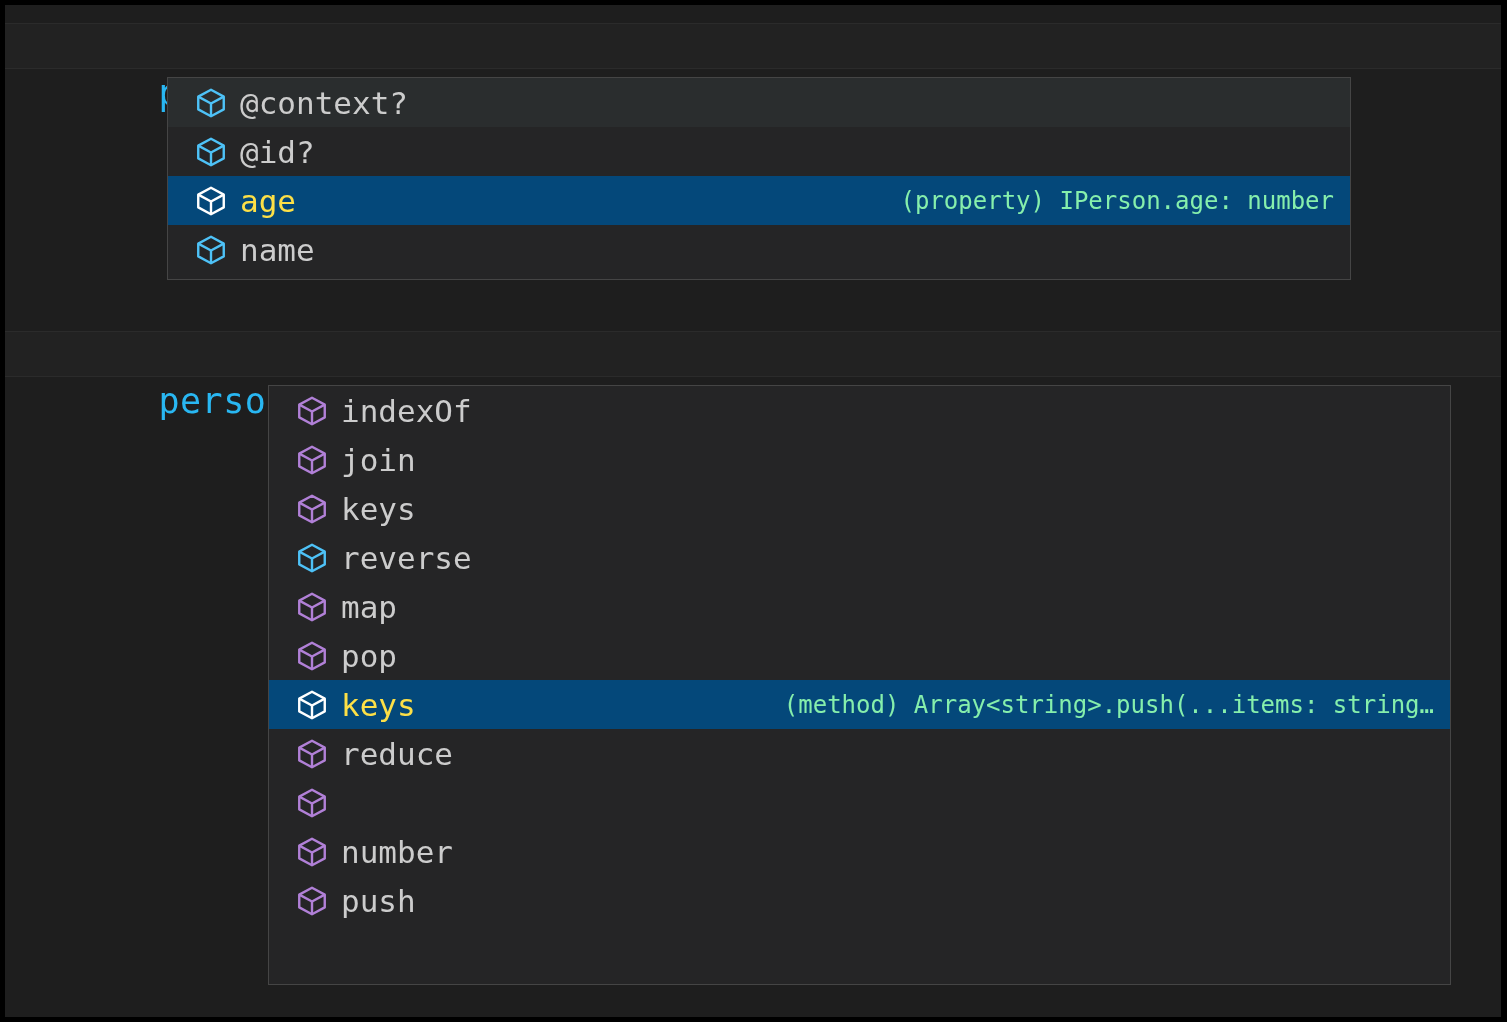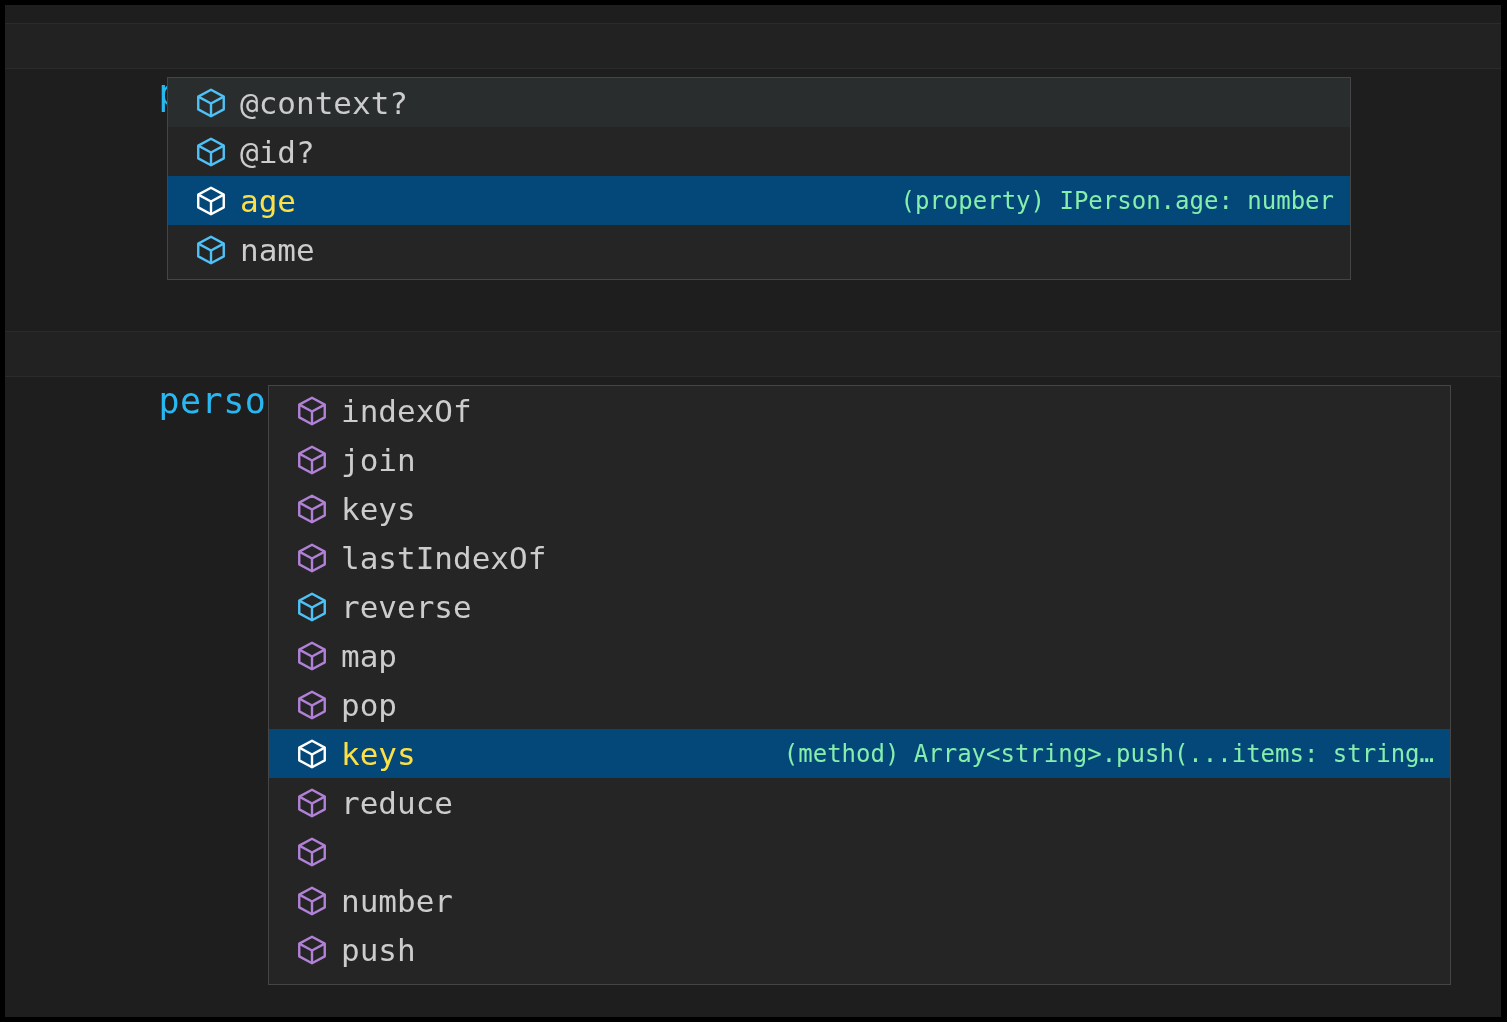--- a/index.html
+++ b/index.html
@@ -222,30 +222,20 @@
             <g fill="none" stroke="#b180d7" stroke-width="1.7" stroke-linejoin="round">
               <path d="M12 2.6 21 7.5 21 16.5 12 21.4 3 16.5 3 7.5 Z"></path>
               <path d="M3 7.5 12 12.4 21 7.5"></path>
               <path d="M12 12.4 12 21.4"></path>
             </g>
           </svg>
           <span class="slabel">keys</span>
         </div>
         <div class="suggest-row">
           <svg class="sico" viewBox="0 0 24 24">
-            <g fill="none" stroke="#b180d7" stroke-width="1.7" stroke-linejoin="round">
-              <path d="M12 2.6 21 7.5 21 16.5 12 21.4 3 16.5 3 7.5 Z"></path>
-              <path d="M3 7.5 12 12.4 21 7.5"></path>
-              <path d="M12 12.4 12 21.4"></path>
-            </g>
-          </svg>
-          <span class="slabel">lastIndexOf</span>
-        </div>
-        <div class="suggest-row">
-          <svg class="sico" viewBox="0 0 24 24">
             <g fill="none" stroke="#4ec2f7" stroke-width="1.7" stroke-linejoin="round">
               <path d="M12 2.6 21 7.5 21 16.5 12 21.4 3 16.5 3 7.5 Z"></path>
               <path d="M3 7.5 12 12.4 21 7.5"></path>
               <path d="M12 12.4 12 21.4"></path>
             </g>
           </svg>
           <span class="slabel">reverse</span>
         </div>
         <div class="suggest-row">
           <svg class="sico" viewBox="0 0 24 24">

